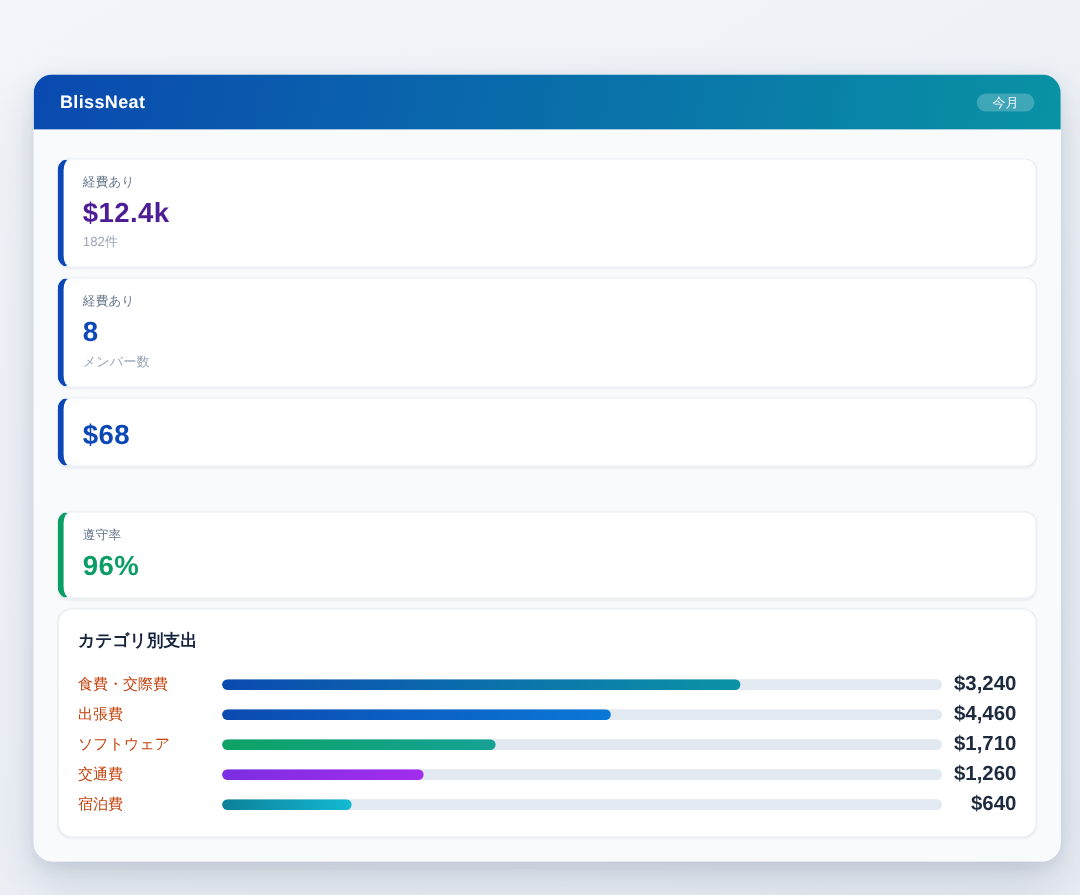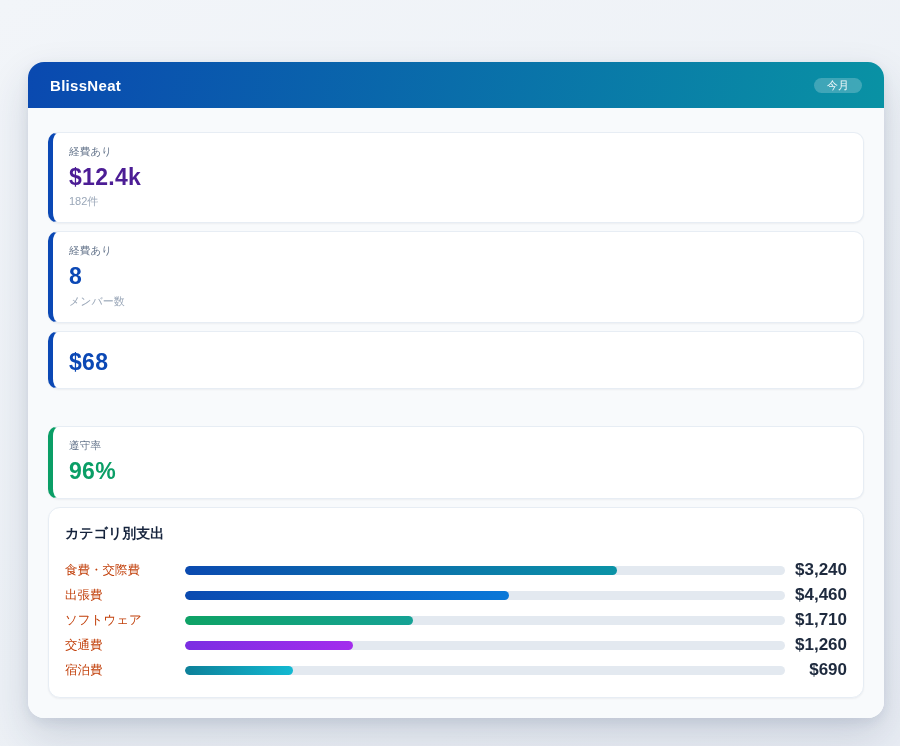--- a/index.html
+++ b/index.html
@@ -113,18 +113,18 @@
       <span class="bar-fill" style="width: 28%; display: block; background: linear-gradient(90deg, rgb(123, 46, 226), rgb(163, 45, 237));"></span>
     </span>
     <span class="row-amount">$1,260</span>
   </div>
 
   <div class="cat-row">
     <span class="row-label">宿泊費</span>
     <span class="bar-track" style="background: rgb(227, 233, 240);">
       <span class="bar-fill" style="width: 18%; display: block; background: linear-gradient(90deg, rgb(13, 128, 153), rgb(19, 185, 210));"></span>
     </span>
-    <span class="row-amount">$690</span>
+    <span class="row-amount">$640</span>
   </div>
 </div>
     </div>
   </div>
 </div>
 
 </body></html>

